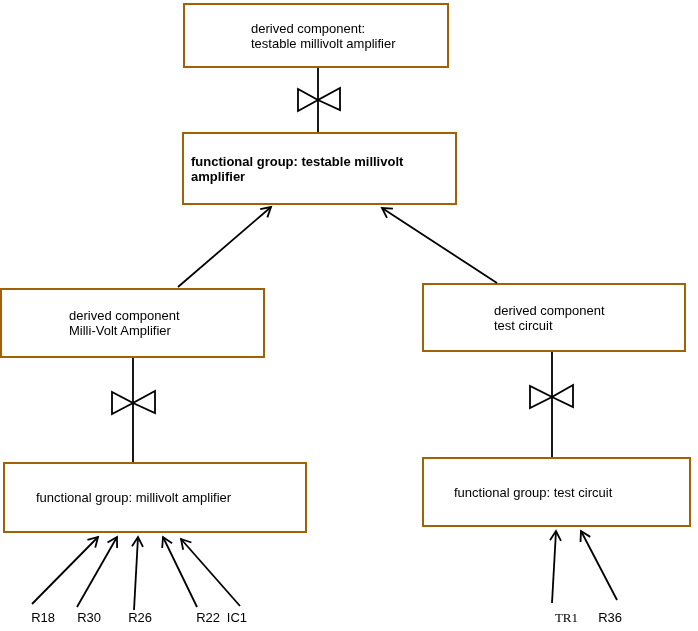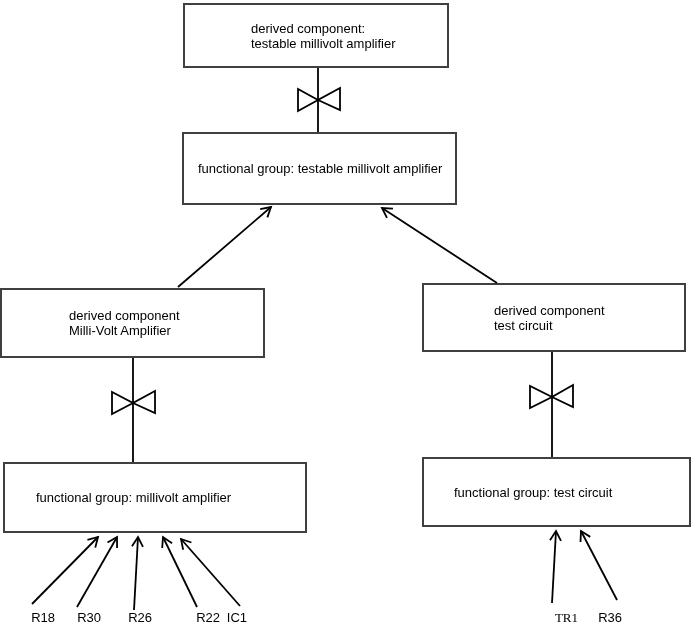--- a/index.html
+++ b/index.html
@@ -10,21 +10,21 @@
   }
   .canvas {
     position: relative;
     width: 698px;
     height: 631px;
     background: #ffffff;
     overflow: hidden;
   }
   .node {
     position: absolute;
-    border: 2px solid #404040;
+    border: 2px solid #a16207;
     background: #ffffff;
     box-sizing: border-box;
     display: flex;
     align-items: center;
   }
   .node-label {
     font-size: 13px;
     line-height: 15px;
     color: #000000;
     white-space: pre-line;
@@ -60,21 +60,21 @@
 </head>
 <body>
 
 <div class="canvas">
 
   <div class="node" style="left:183px; top:3px; width:266px; height:65px; padding-left:66px;">
     <span class="node-label">derived component:
  testable millivolt amplifier</span>
   </div>
 
-  <div class="node" style="left:182px; top:132px; width:275px; height:73px; padding-left:14px;">
+  <div class="node" style="left:182px; top:132px; width:275px; height:73px; padding-left:7px;font-weight:bold;">
     <span class="node-label">functional group: testable millivolt amplifier</span>
   </div>
 
   <div class="node" style="left:0px; top:288px; width:265px; height:70px; padding-left:67px;">
     <span class="node-label">derived component
 Milli-Volt Amplifier</span>
   </div>
 
   <div class="node" style="left:3px; top:462px; width:304px; height:71px; padding-left:31px;">
     <span class="node-label">functional group: millivolt amplifier</span>

